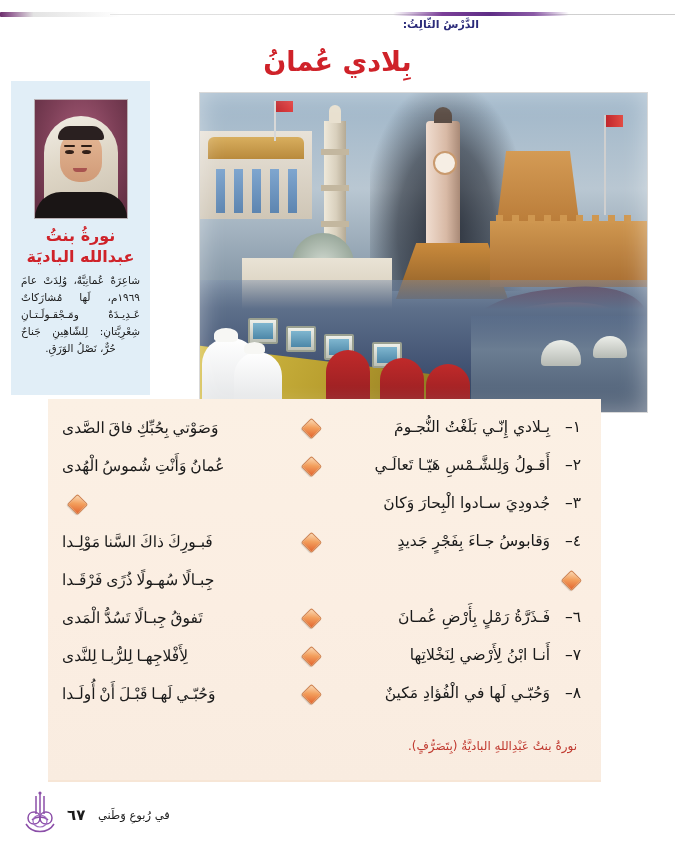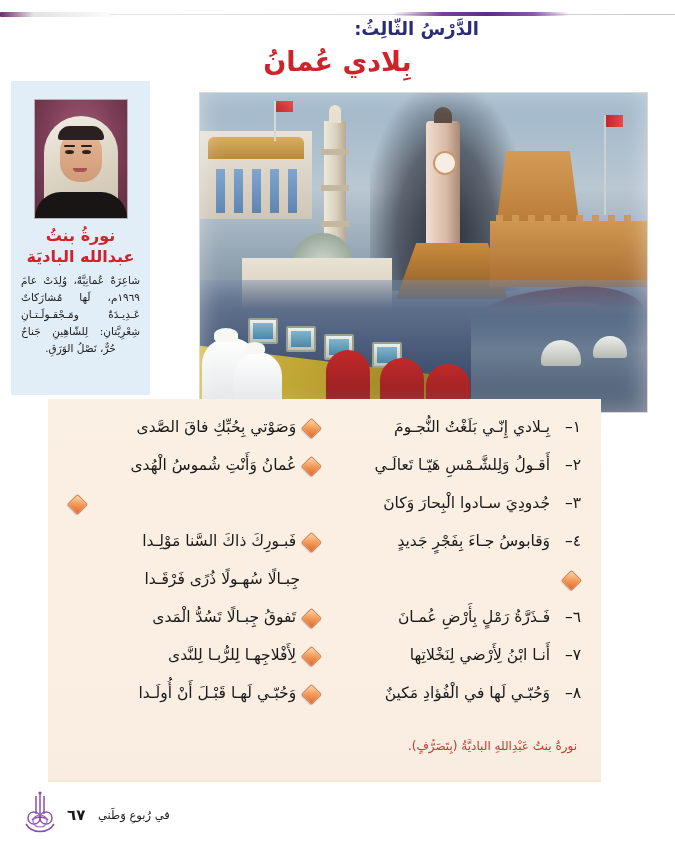--- a/index.html
+++ b/index.html
@@ -39,21 +39,21 @@
     width: 176px; height: 4px;
     background: linear-gradient(90deg, rgba(255,255,255,0) 0%, #7b3f98 28%, #5e2d85 55%, #8b5aa6 80%, rgba(255,255,255,0) 100%);
     border-radius: 2px;
   }
 
   
   .lesson-label {
     position: absolute;
     right: 196px;
     top: 18px;
-    font-size: 18px;
+    font-size: 11px;
     font-weight: bold;
     color: #2b2b7a;
     letter-spacing: 0;
     white-space: nowrap;
   }
 
   
   .main-title {
     position: absolute;
     left: 0; right: 0;
@@ -347,21 +347,22 @@
     white-space: nowrap;
     line-height: 1;
   }
   .hemistich.first {
     width: 258px;
     text-align: right;
     padding-right: 6px;
   }
   .hemistich.second {
     width: 238px;
-    text-align: right;
+    text-align: left;
+    font-family: Liberation Serif, serif;
   }
   .v-num {
     display: inline-block;
     min-width: 26px;
     text-align: right;
   }
   .diamond-bullet {
     width: 13px; height: 13px;
     flex: 0 0 13px;
     background: linear-gradient(140deg, #fbd9b4 0%, #f3a05e 45%, #e2652f 100%);

